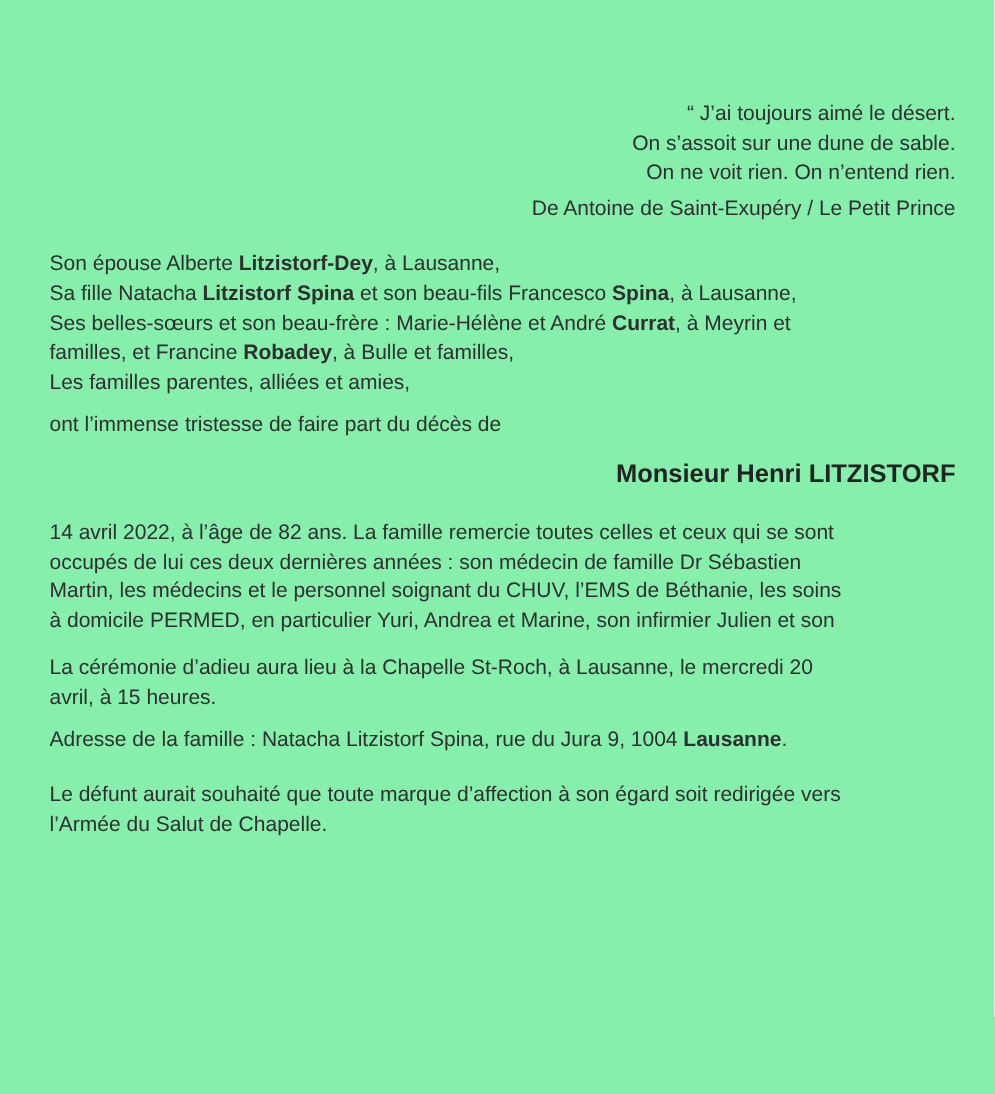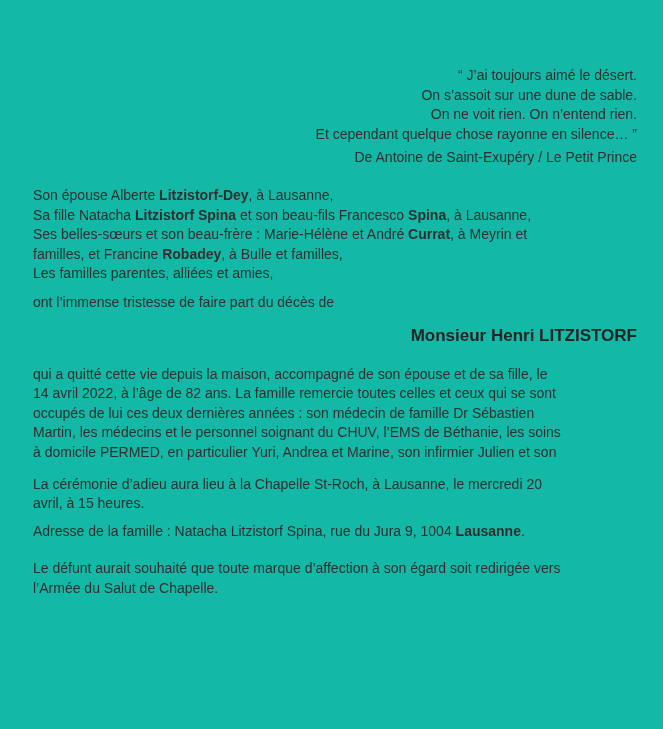--- a/index.html
+++ b/index.html
@@ -2,21 +2,21 @@
 <html lang="fr"><head>
 <meta charset="utf-8">
 <style>
   html, body { margin: 0; padding: 0; background: #ffffff; }
   main.page {
     position: relative;
     width: 663px;
     height: 729px;
     box-sizing: border-box;
     padding: 66px 26px 0 33px;
-    background: #14b8a6;
+    background: #86efac;
     color: #2f2f2f;
     font-family: "Liberation Sans", "DejaVu Sans", sans-serif;
     font-size: 14px;
     line-height: 19.6px;
     overflow: hidden;
   }
   .line { white-space: nowrap; }
   .bold { font-weight: bold; }
   .quote { text-align: right; }
   .attribution { margin-top: 4px; text-align: right; }
@@ -39,39 +39,37 @@
 </head>
 <body>
 
 <main class="page">
 
   <section class="quote">
     <div>
         <div class="line">“ J’ai toujours aimé le désert.</div>
         <div class="line">On s’assoit sur une dune de sable.</div>
         <div class="line">On ne voit rien. On n’entend rien.</div>
-        <div class="line">Et cependant quelque chose rayonne en silence… ”</div>
       </div>
     <div class="attribution">De Antoine de Saint-Exupéry / Le Petit Prince</div>
   </section>
 
   <section class="family">
       <div class="line"><span>Son épouse Alberte </span><span class="bold">Litzistorf-Dey</span><span>, à Lausanne,</span></div>
       <div class="line"><span>Sa fille Natacha </span><span class="bold">Litzistorf Spina</span><span> et son beau-fils Francesco </span><span class="bold">Spina</span><span>, à Lausanne,</span></div>
       <div class="line"><span>Ses belles-sœurs et son beau-frère : Marie-Hélène et André </span><span class="bold">Currat</span><span>, à Meyrin et</span></div>
       <div class="line"><span>familles, et Francine </span><span class="bold">Robadey</span><span>, à Bulle et familles,</span></div>
       <div class="line"><span>Les familles parentes, alliées et amies,</span></div>
     </section>
 
   <p class="intro">ont l’immense tristesse de faire part du décès de</p>
 
   <h1 class="deceased">Monsieur Henri LITZISTORF</h1>
 
   <section class="bodytext">
-      <div class="line"><span>qui a quitté cette vie depuis la maison, accompagné de son épouse et de sa fille, le</span></div>
       <div class="line"><span>14 avril 2022, à l’âge de 82 ans. La famille remercie toutes celles et ceux qui se sont</span></div>
       <div class="line"><span>occupés de lui ces deux dernières années : son médecin de famille Dr Sébastien</span></div>
       <div class="line"><span>Martin, les médecins et le personnel soignant du CHUV, l’EMS de Béthanie, les soins</span></div>
       <div class="line"><span>à domicile PERMED, en particulier Yuri, Andrea et Marine, son infirmier Julien et son</span></div>
     </section>
 
   <section class="ceremony">
       <div class="line"><span>La cérémonie d’adieu aura lieu à la Chapelle St-Roch, à Lausanne, le mercredi 20</span></div>
       <div class="line"><span>avril, à 15 heures.</span></div>
     </section>

